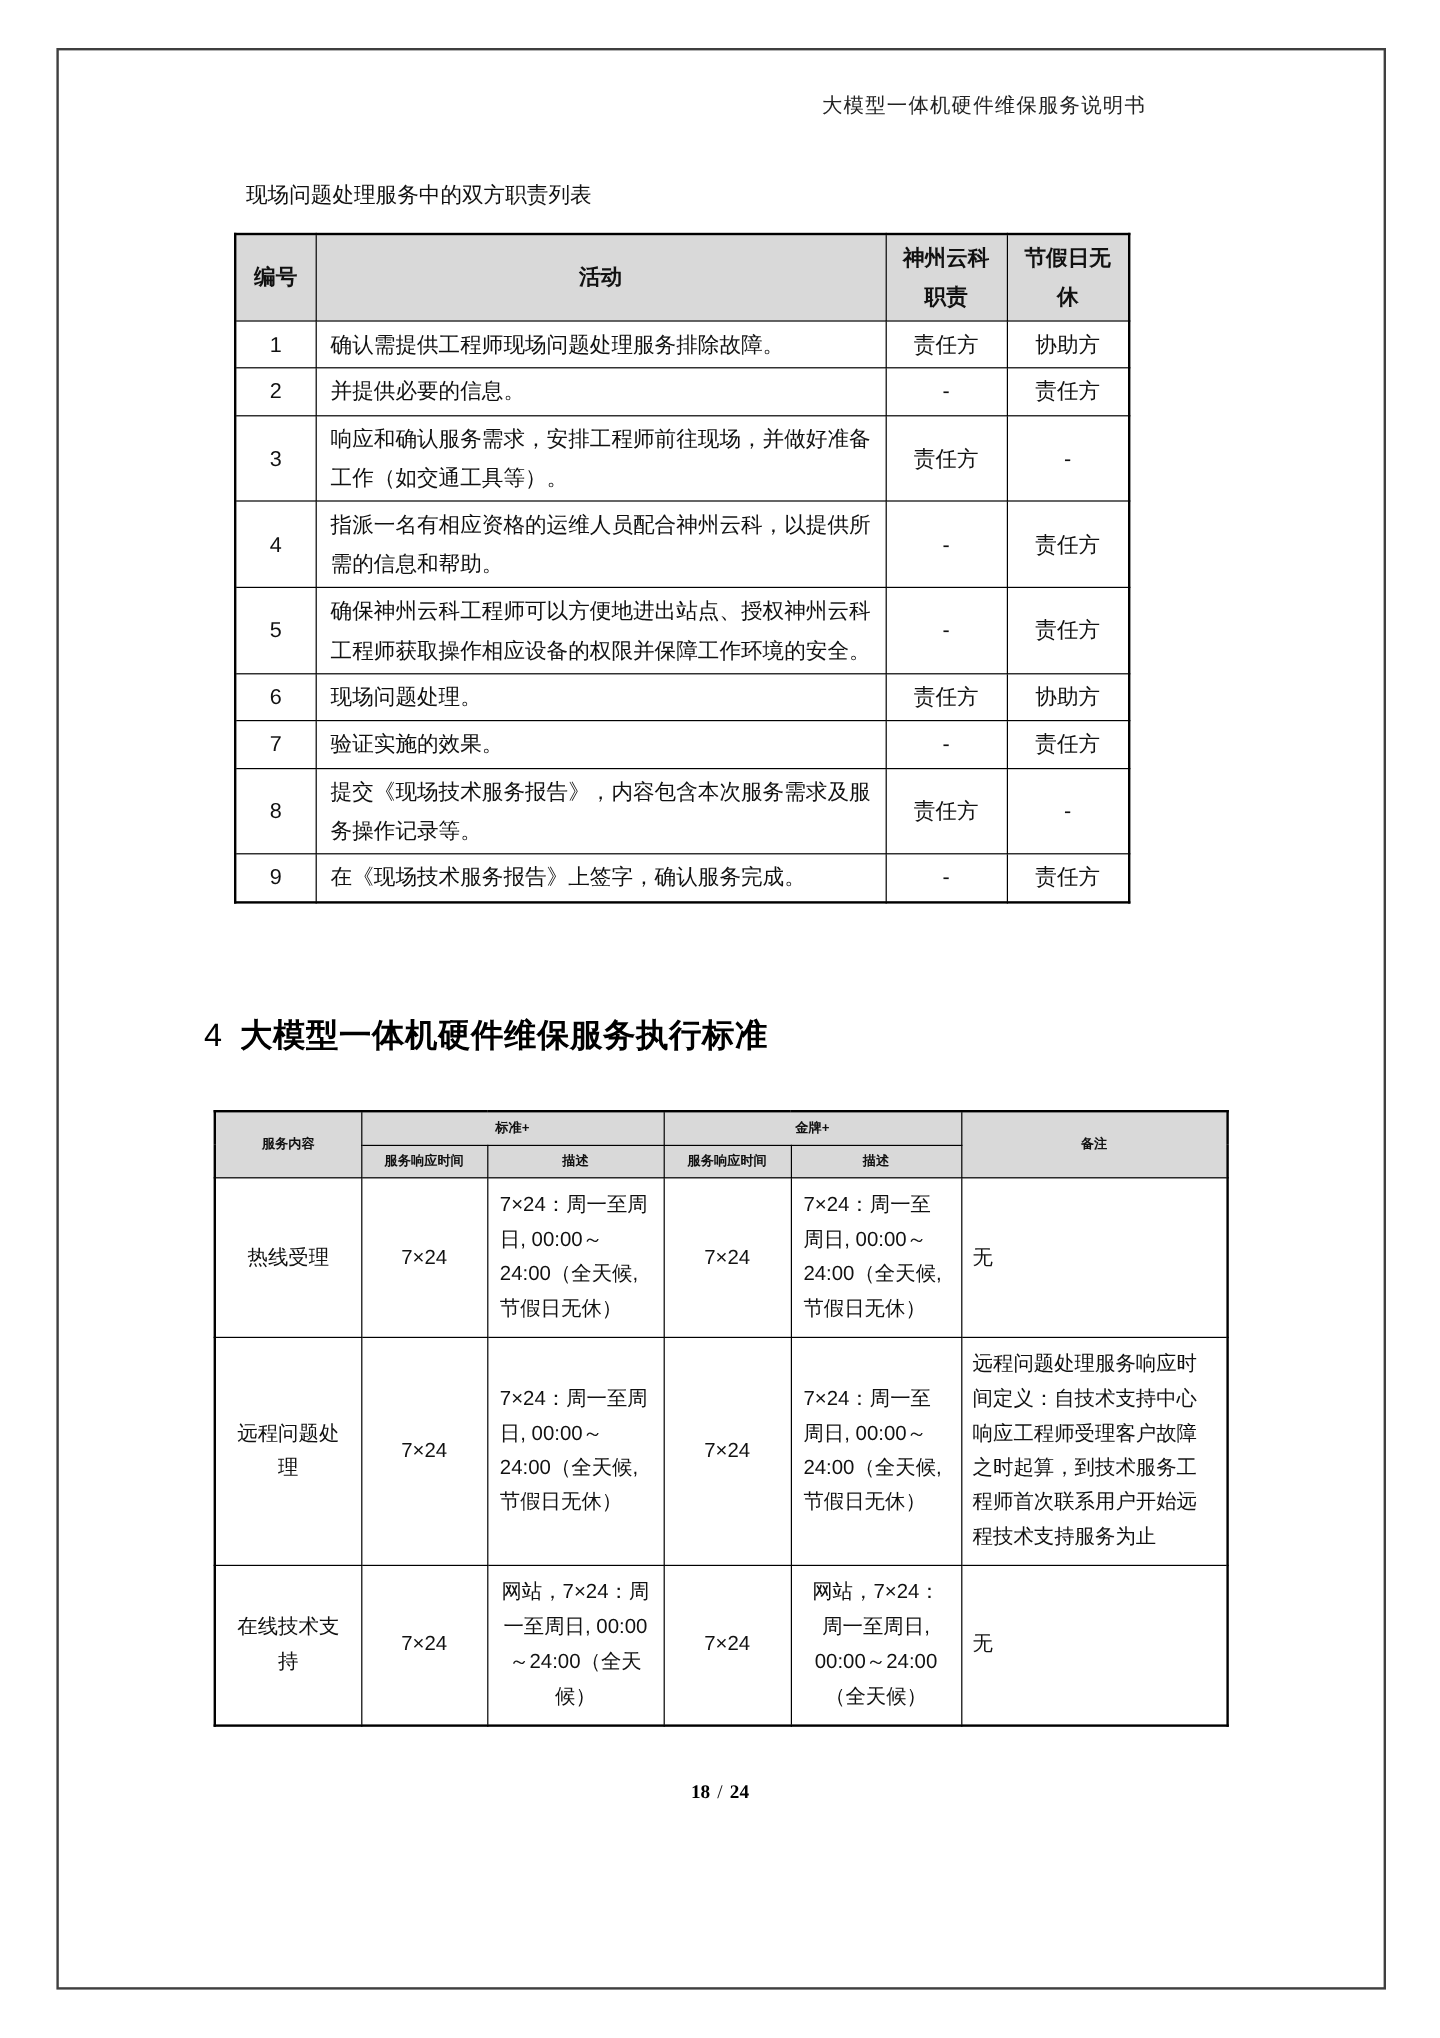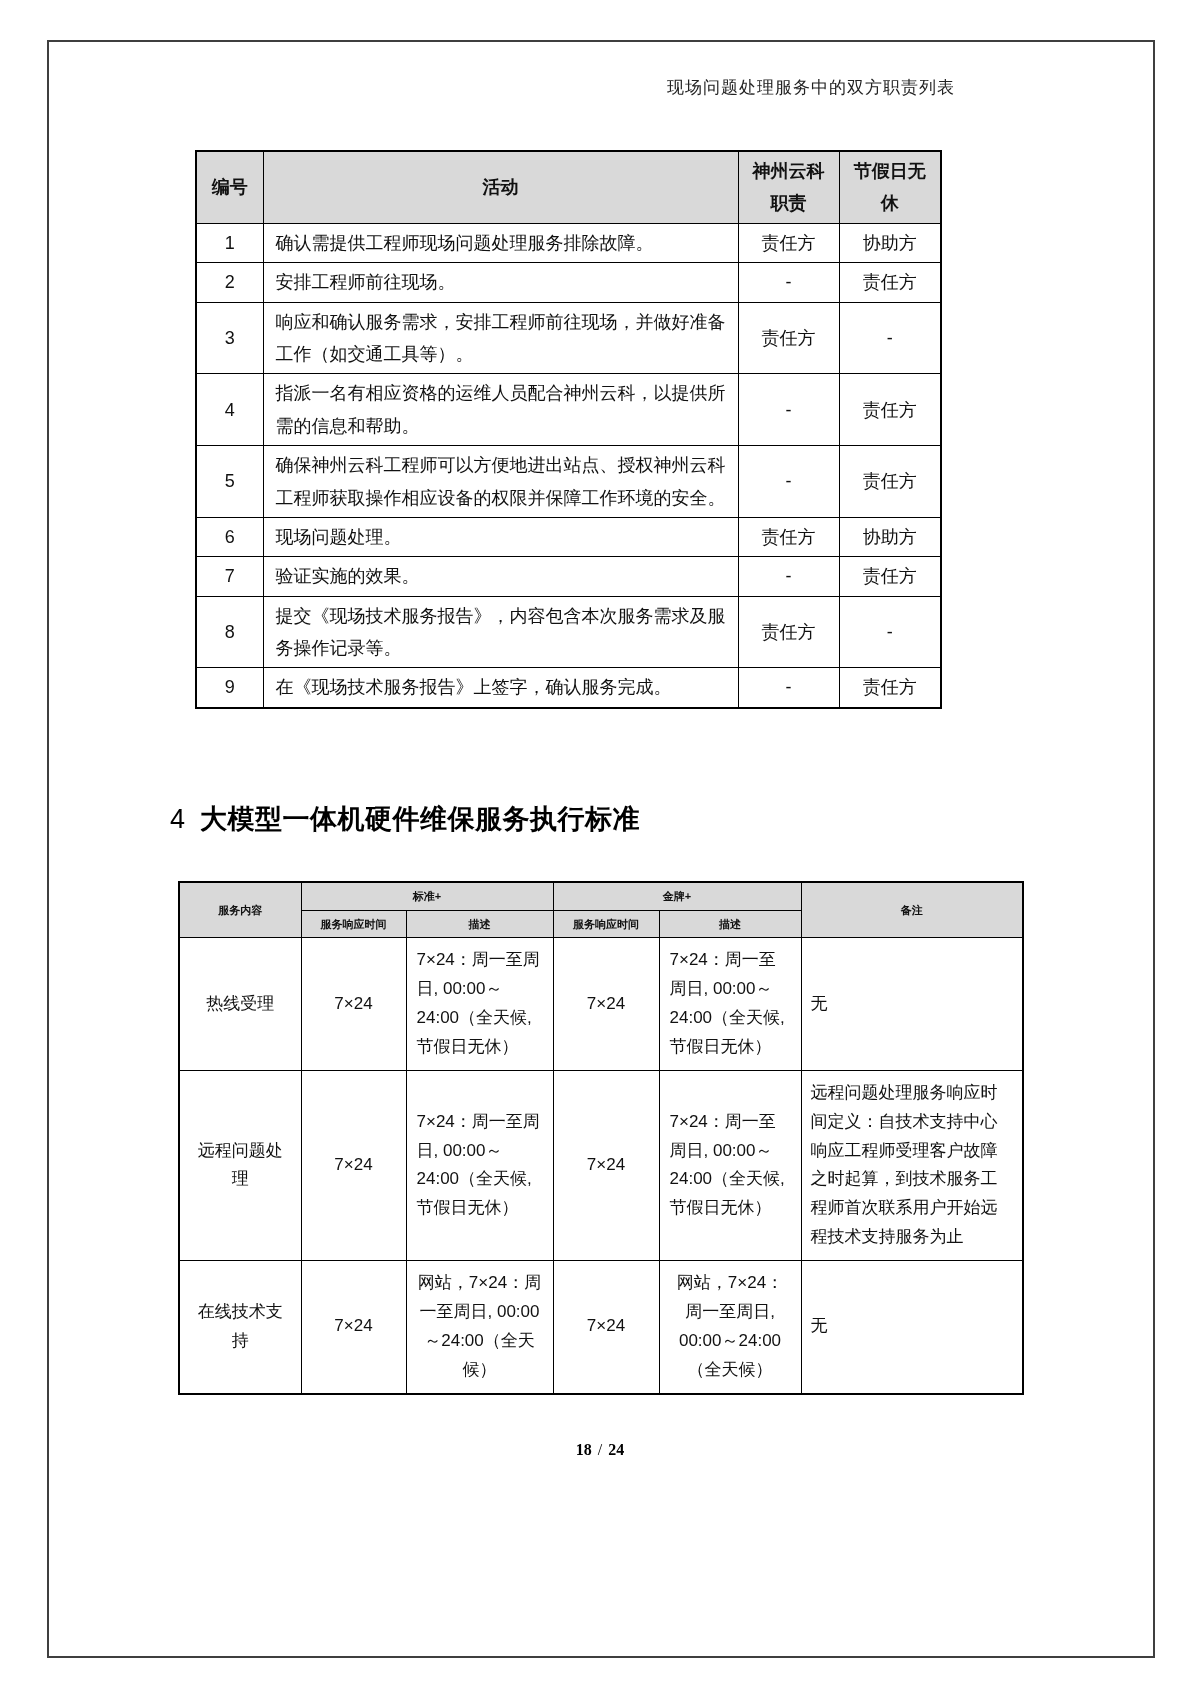--- a/index.html
+++ b/index.html
@@ -80,24 +80,25 @@
   }
   .page-footer .pf-num { font-weight:bold; }
   .page-footer .pf-sep { font-weight:400; padding:0 6px; }
 </style>
 </head>
 <body>
 
 <div class="page">
   <div class="frame"></div>
 
-  <div class="doc-header">现场问题处理服务中的双方职责列表</div>
+  <div class="doc-header">大模型一体机硬件维保服务说明书</div>
 
   <div class="content">
 
+    <p class="t1-caption">现场问题处理服务中的双方职责列表</p>
 
     <table id="resp-table" class="doc-table">
       <colgroup>
         <col style="width:67px">
           <col style="width:475px">
           <col style="width:101px">
           <col style="width:102px">
       </colgroup>
       <thead>
         <tr>
@@ -109,21 +110,21 @@
       </thead>
       <tbody>
           <tr>
             <td class="col-no">1</td>
             <td class="col-activity">确认需提供工程师现场问题处理服务排除故障。</td>
             <td class="col-role">责任方</td>
             <td class="col-role">协助方</td>
           </tr>
           <tr>
             <td class="col-no">2</td>
-            <td class="col-activity">安排工程师前往现场。</td>
+            <td class="col-activity">并提供必要的信息。</td>
             <td class="col-role">-</td>
             <td class="col-role">责任方</td>
           </tr>
           <tr>
             <td class="col-no">3</td>
             <td class="col-activity">响应和确认服务需求，安排工程师前往现场，并做好准备工作（如交通工具等）。</td>
             <td class="col-role">责任方</td>
             <td class="col-role">-</td>
           </tr>
           <tr>

